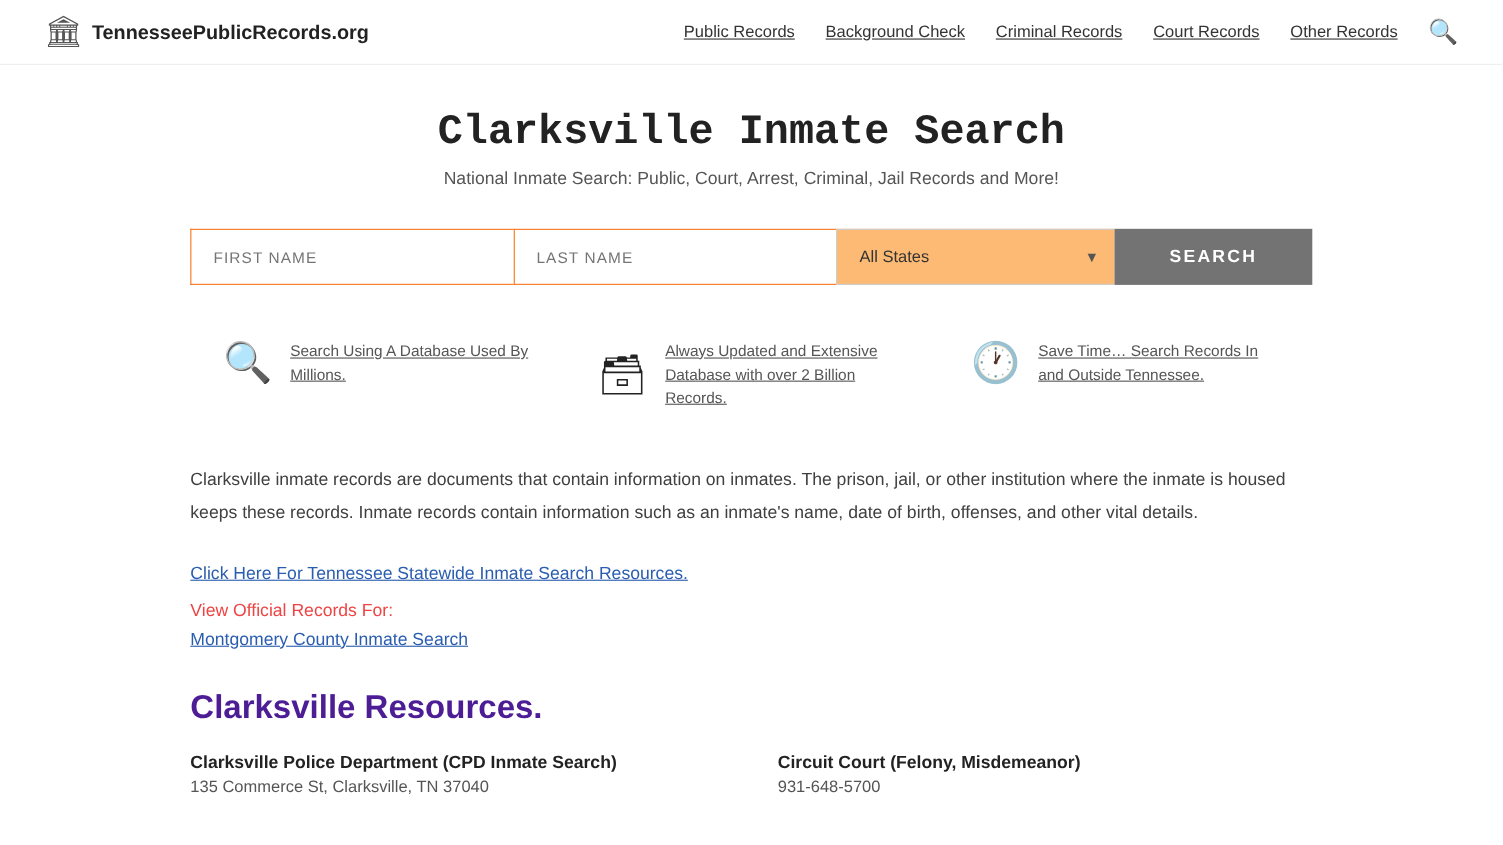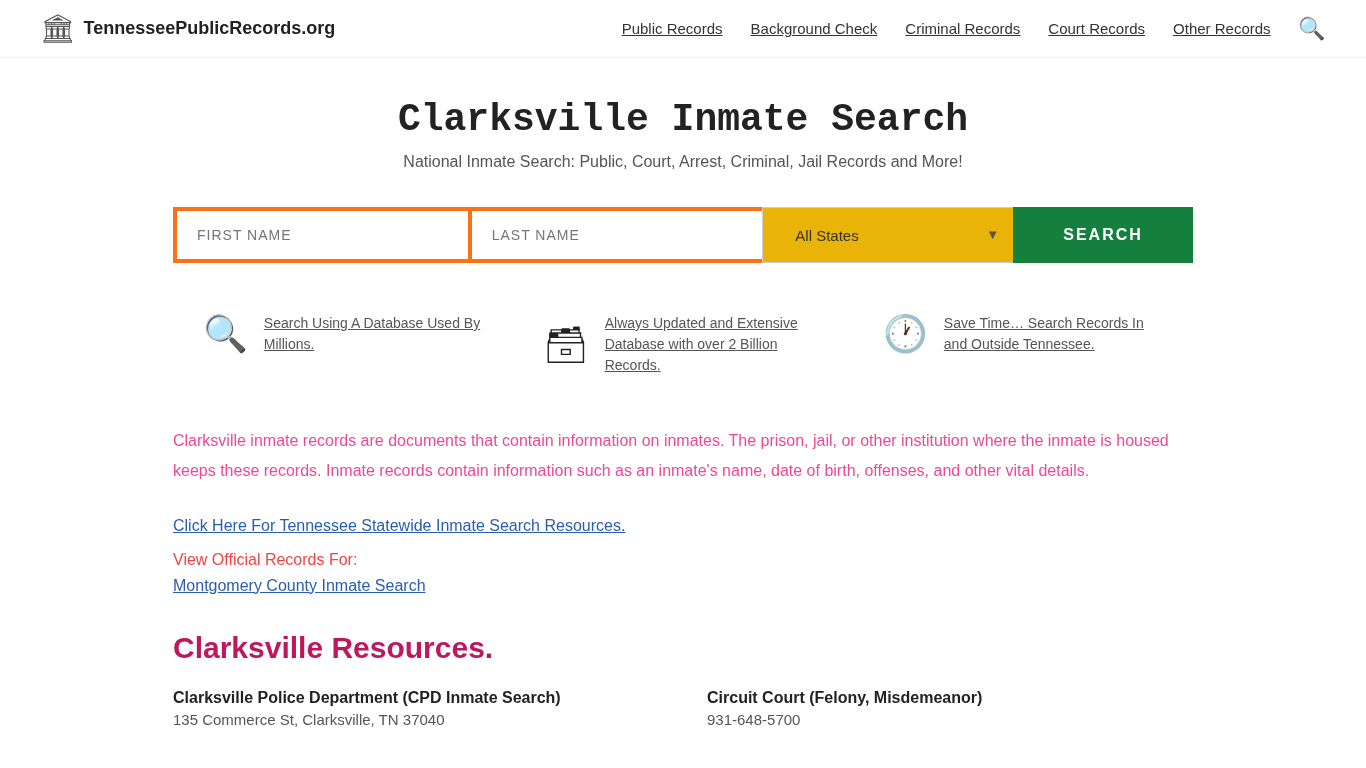--- a/index.html
+++ b/index.html
@@ -75,64 +75,64 @@
     
     .search-form {
       display: flex;
       gap: 0;
       margin-bottom: 50px;
       align-items: stretch;
     }
     .search-form input {
       flex: 1;
       padding: 16px 20px;
-      border: 4px solid #f97316;
+      border: 1px solid #f97316;
       font-size: 14px;
       font-family: Arial, sans-serif;
       color: #999;
       outline: none;
       letter-spacing: 1px;
     }
     .search-form input:first-child {
       border-right: none;
     }
     .search-form input:nth-child(2) {
       border-right: none;
     }
     .state-select-wrapper {
       position: relative;
       flex: 1;
     }
     .state-select-wrapper select {
       width: 100%;
       height: 100%;
-      padding: 16px 44px 16px 32px;
+      padding: 16px 44px 16px 20px;
       border: 1px solid #ccc;
       border-right: none;
       font-size: 15px;
       font-family: Arial, sans-serif;
       color: #333;
-      background: #eab308;
+      background: #fdba74;
       appearance: none;
       -webkit-appearance: none;
       outline: none;
       cursor: pointer;
     }
     .state-select-wrapper::after {
       content: '▼';
       position: absolute;
       right: 14px;
       top: 50%;
       transform: translateY(-50%);
       font-size: 13px;
       color: #555;
       pointer-events: none;
     }
     .search-btn {
-      background: #15803d;
+      background: #737373;
       color: #fff;
       border: none;
       padding: 16px 20px;
       font-size: 16px;
       font-weight: bold;
       letter-spacing: 2px;
       font-family: Arial, sans-serif;
       cursor: pointer;
       white-space: nowrap;
       min-width: 180px;
@@ -165,21 +165,21 @@
       line-height: 1.5;
       text-align: left;
       text-decoration: underline;
     }
 
     
     .description {
       margin-bottom: 30px;
       line-height: 1.9;
       font-size: 16px;
-      color: #ec4899;
+      color: #404040;
       font-family: Arial, sans-serif;
     }
 
     .link-blue {
       color: #2a5db0;
       text-decoration: underline;
       cursor: pointer;
       font-family: Arial, sans-serif;
       font-size: 16px;
     }
@@ -188,21 +188,21 @@
       font-family: Arial, sans-serif;
       font-size: 16px;
       color: #ef4444;
       margin: 16px 0 8px;
     }
 
     
     .resources-title {
       font-size: 30px;
       font-weight: bold;
-      color: #be185d;
+      color: #4c1d95;
       margin: 36px 0 24px;
       font-family: Arial, sans-serif;
     }
 
     .resources-grid {
       display: grid;
       grid-template-columns: 1fr 1fr;
       gap: 10px 48px;
     }
     .resource-item-title {

